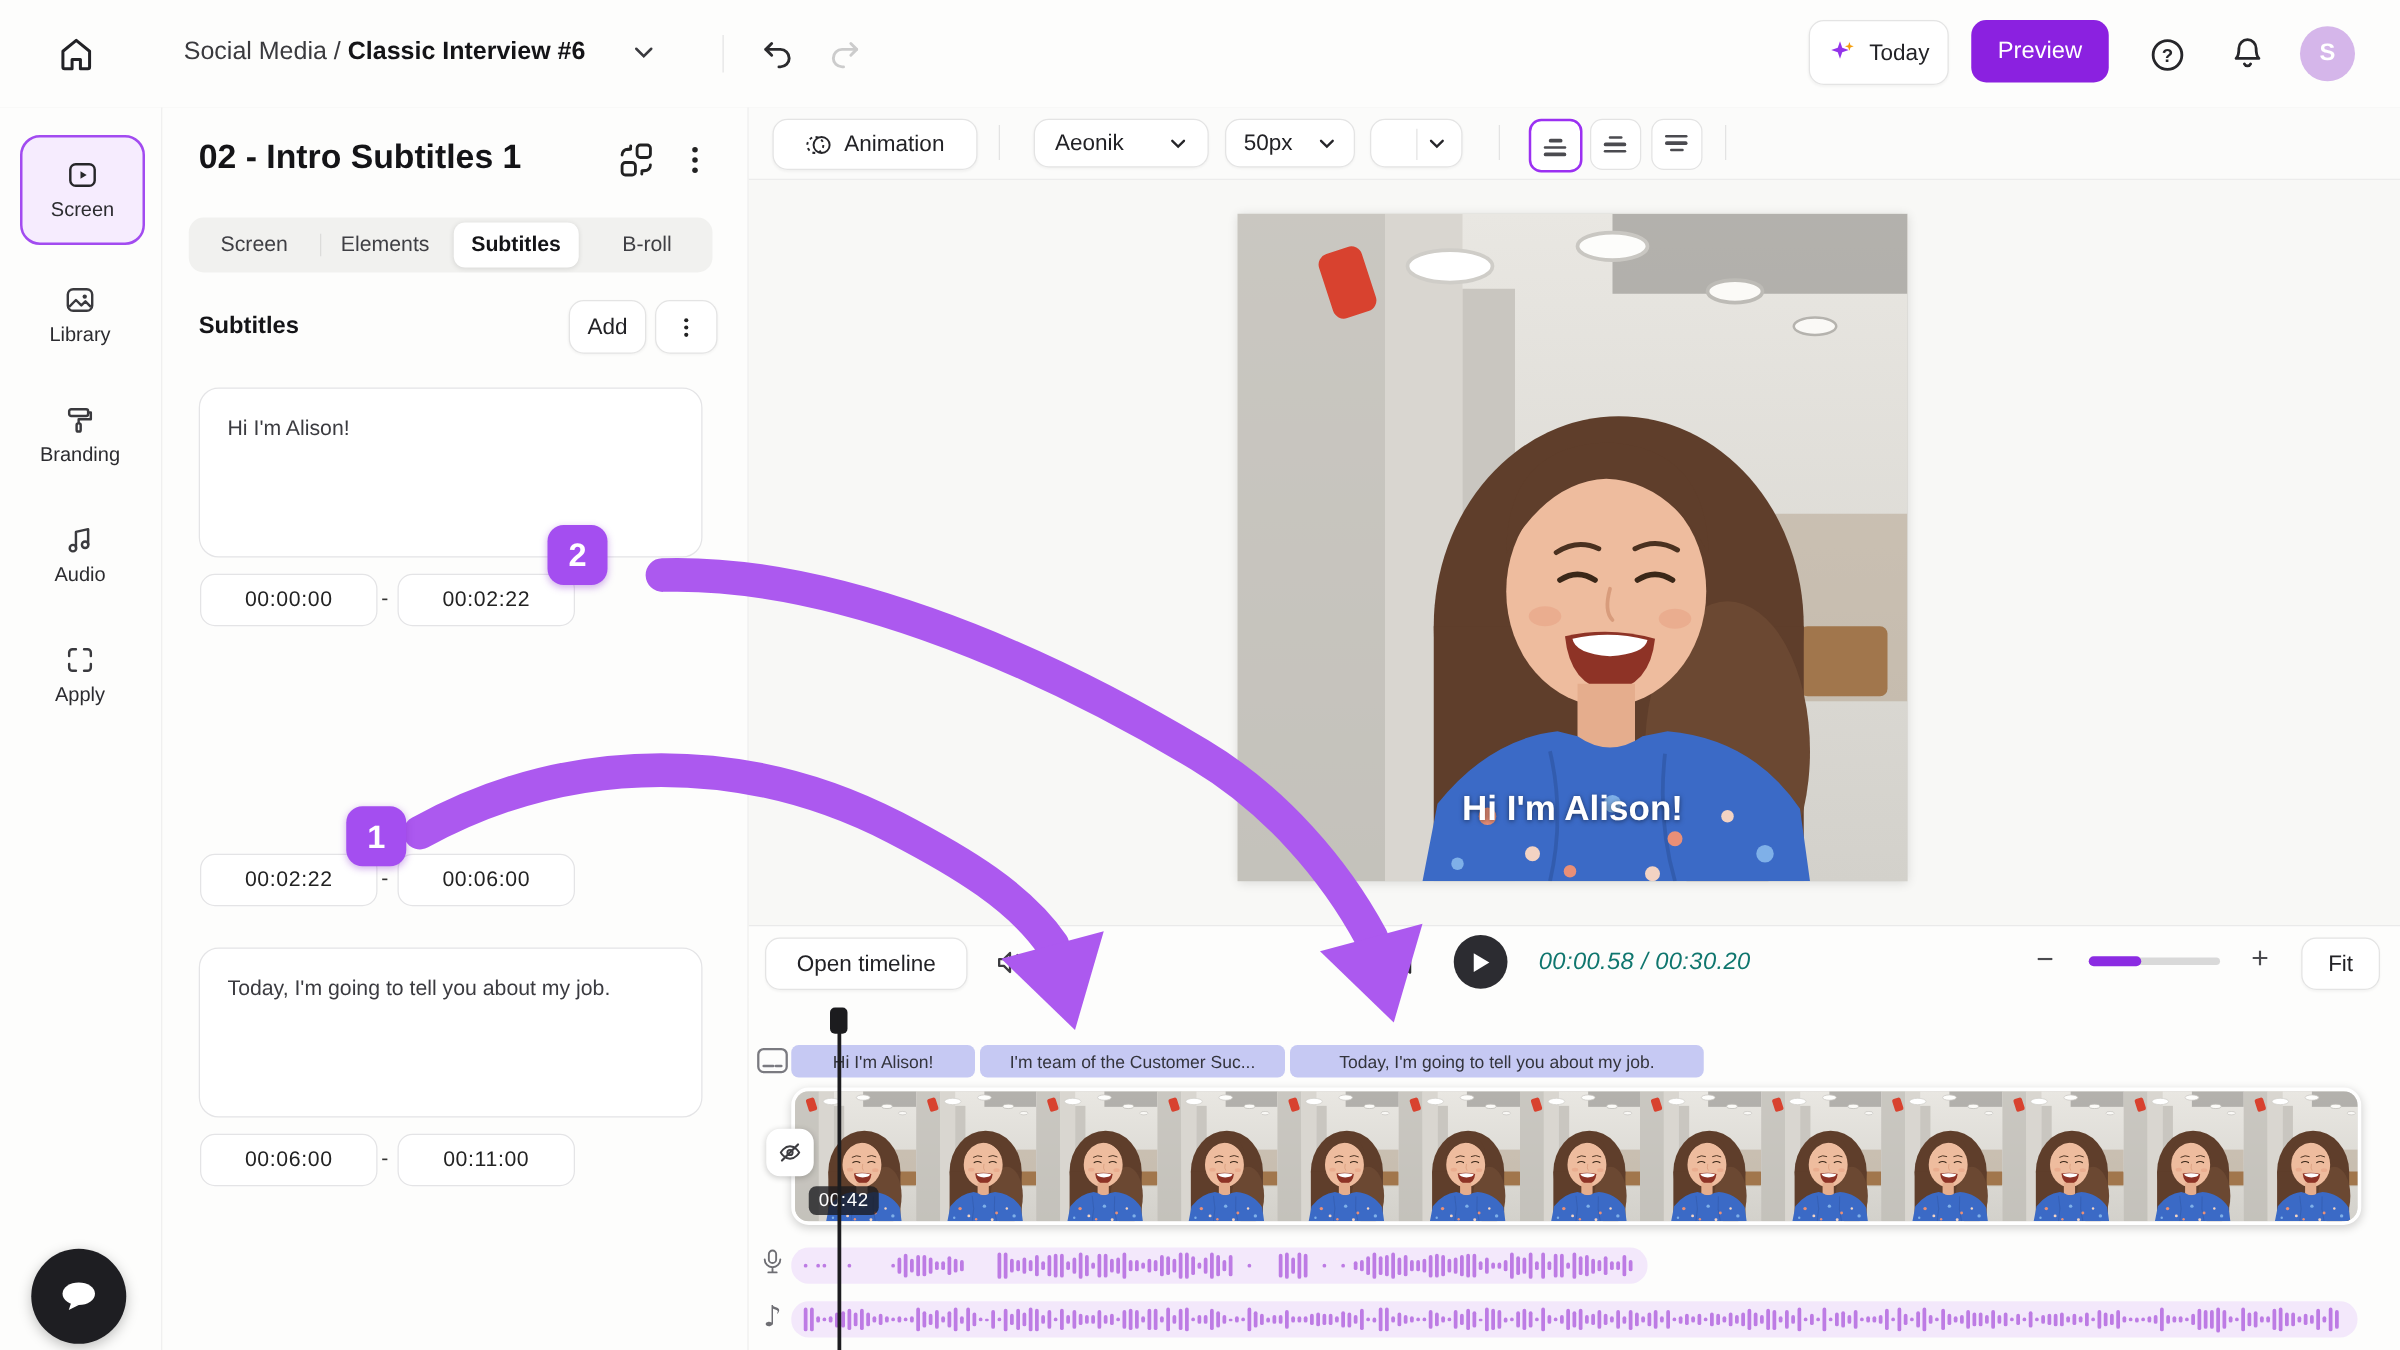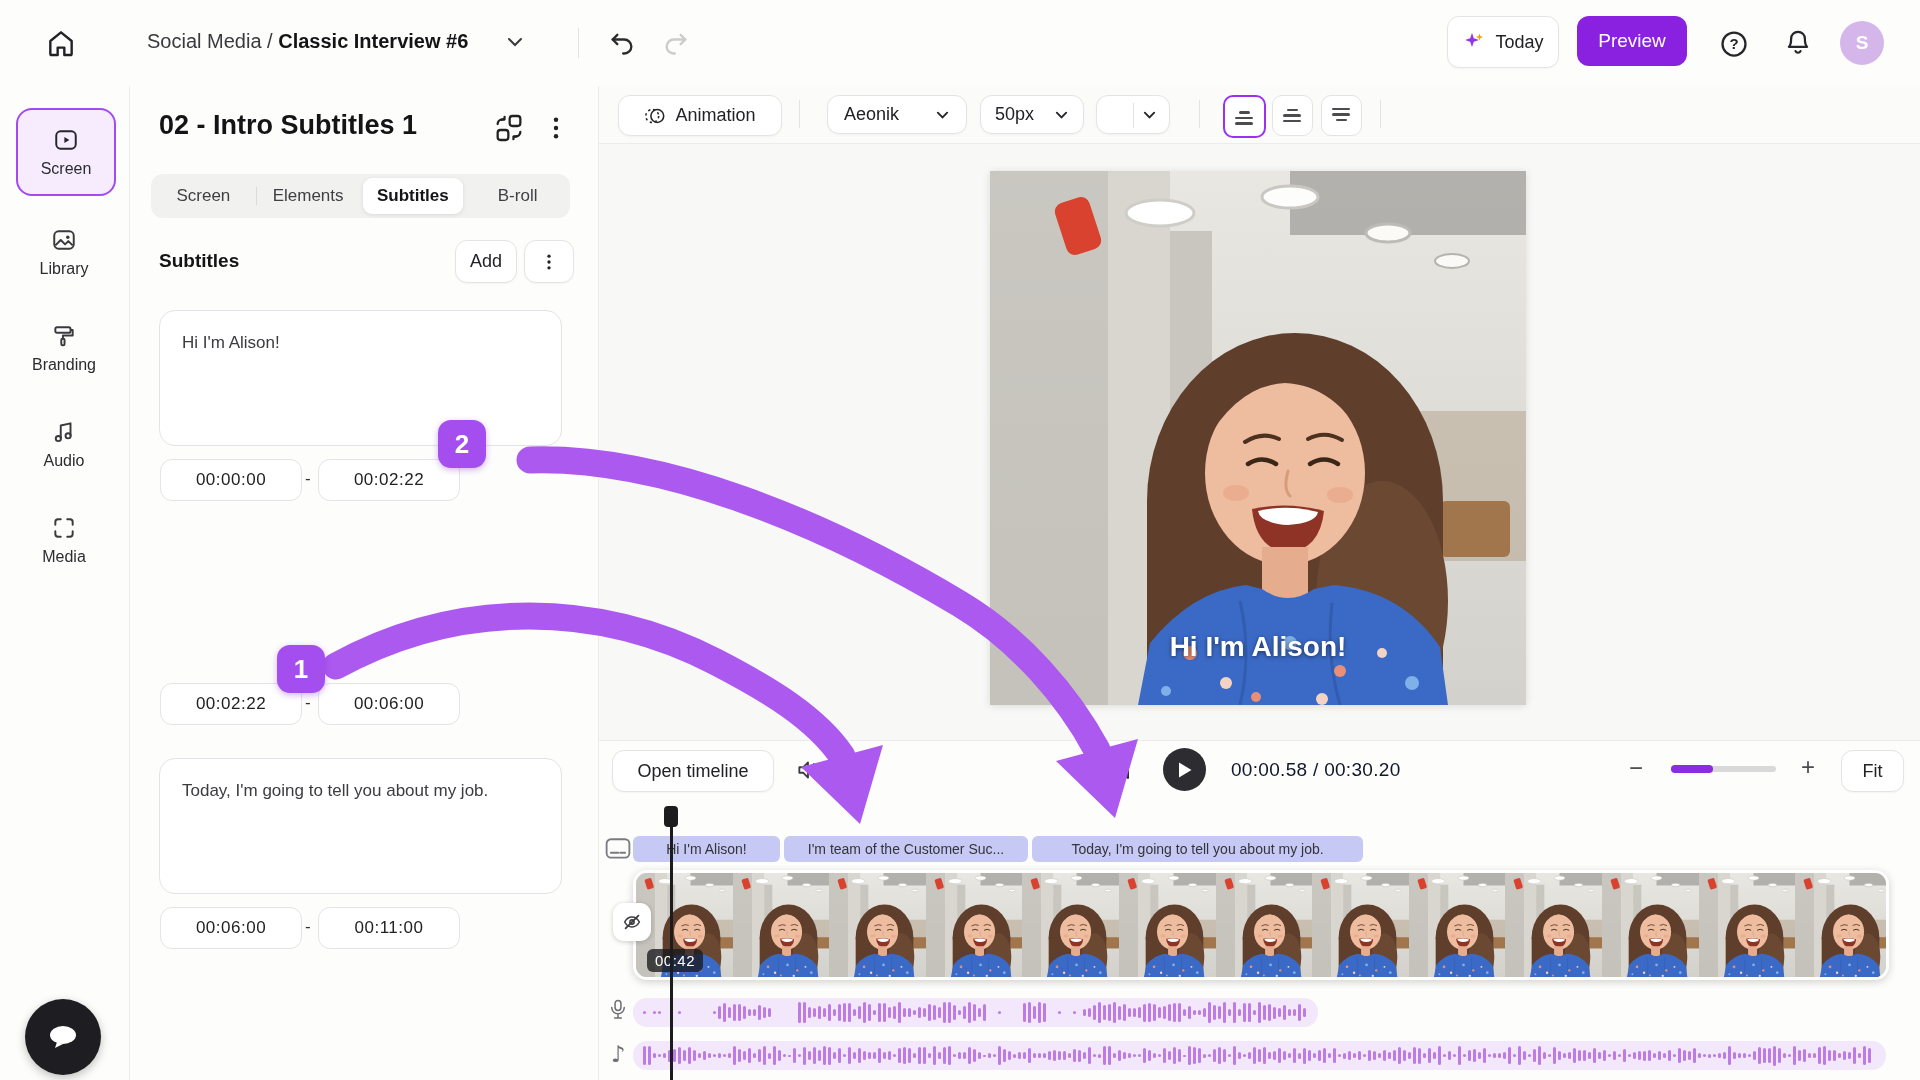--- a/index.html
+++ b/index.html
@@ -49,21 +49,21 @@
   .align-btn.sel{border:2px solid #9b30f2;}
   .alines{display:flex;flex-direction:column;gap:3px;width:20px;}
   .alines i{display:block;height:2.5px;border-radius:2px;background:#4b4b50;}
   
   #canvas{left:599px;top:144px;width:1321px;height:596px;background:#f8f8f6;}
   #preview{left:990px;top:171px;width:536px;height:534px;overflow:hidden;box-shadow:0 1px 8px rgba(0,0,0,.12);background:#cfcdc8;}
   #preview-sub{left:990px;top:631px;width:536px;text-align:center;color:#fff;font-size:28px;font-weight:700;
         text-shadow:0 1px 4px rgba(0,0,0,.55);z-index:5;}
   
   #transport{left:599px;top:740px;width:1321px;height:57px;background:#fdfdfc;border-top:1px solid #eaeaea;}
-  #timebox{font-size:19px;color:#0f172a;font-weight:500;letter-spacing:.3px;}
+  #timebox{font-size:19px;color:#0f766e;font-weight:500;letter-spacing:.3px;font-style:italic;}
   .zoomglyph{font-size:24px;color:#4a4a4e;line-height:1;}
   #zslider{width:105px;height:6px;background:#d9d9d9;border-radius:4px;position:relative;}
   #zfill{position:absolute;left:0;top:-1px;height:8px;width:42px;background:#8b2be2;border-radius:5px;}
   
   #timeline{left:599px;top:797px;width:1321px;height:283px;background:#fdfdfc;}
   .chip{position:absolute;top:39px;height:26px;background:#c6c9f3;border-radius:6px;display:flex;align-items:center;
         justify-content:center;font-size:14px;color:#33343c;white-space:nowrap;overflow:hidden;padding:0 8px;box-sizing:border-box;}
   #strip{position:absolute;left:34px;top:73px;width:1256px;height:110px;border-radius:14px;border:3px solid #fff;
         box-sizing:border-box;overflow:hidden;display:flex;box-shadow:0 2px 8px rgba(0,0,0,.18);background:#d8d6d2;}
   #strip svg{flex:0 0 96.6px;height:104px;}
@@ -215,21 +215,21 @@
       <path d="M9 18V6l9-2v11.5" fill="none" stroke="#3a3a3e" stroke-width="1.8" stroke-linejoin="round"></path>
       <circle cx="6.8" cy="18" r="2.4" fill="none" stroke="#3a3a3e" stroke-width="1.8"></circle>
       <circle cx="15.8" cy="15.5" r="2.4" fill="none" stroke="#3a3a3e" stroke-width="1.8"></circle>
     </svg>
     <span class="rail-label">Audio</span>
   </div>
   <div class="rail-item" style="top:412px;">
     <svg width="26" height="26" viewBox="0 0 24 24">
       <path d="M4 9V6.5A2.5 2.5 0 0 1 6.5 4H9M15 4h2.5A2.5 2.5 0 0 1 20 6.5V9M20 15v2.5a2.5 2.5 0 0 1-2.5 2.5H15M9 20H6.5A2.5 2.5 0 0 1 4 17.5V15" fill="none" stroke="#3a3a3e" stroke-width="1.8" stroke-linecap="round"></path>
     </svg>
-    <span class="rail-label">Media</span>
+    <span class="rail-label">Apply</span>
   </div>
 </div>
 
 <div id="chatbubble" class="abs">
   <svg width="40" height="40" viewBox="0 0 40 40">
     <ellipse cx="20" cy="18" rx="13" ry="9" fill="#fff"></ellipse>
     <path d="M14 25l-2 6 8-4Z" fill="#fff"></path>
   </svg>
 </div>
 

